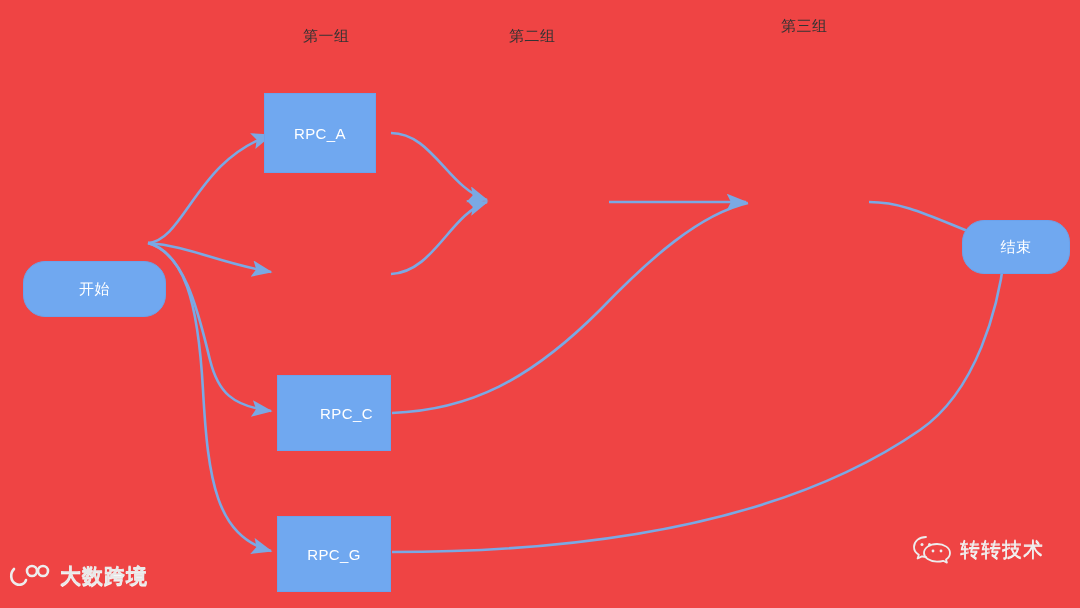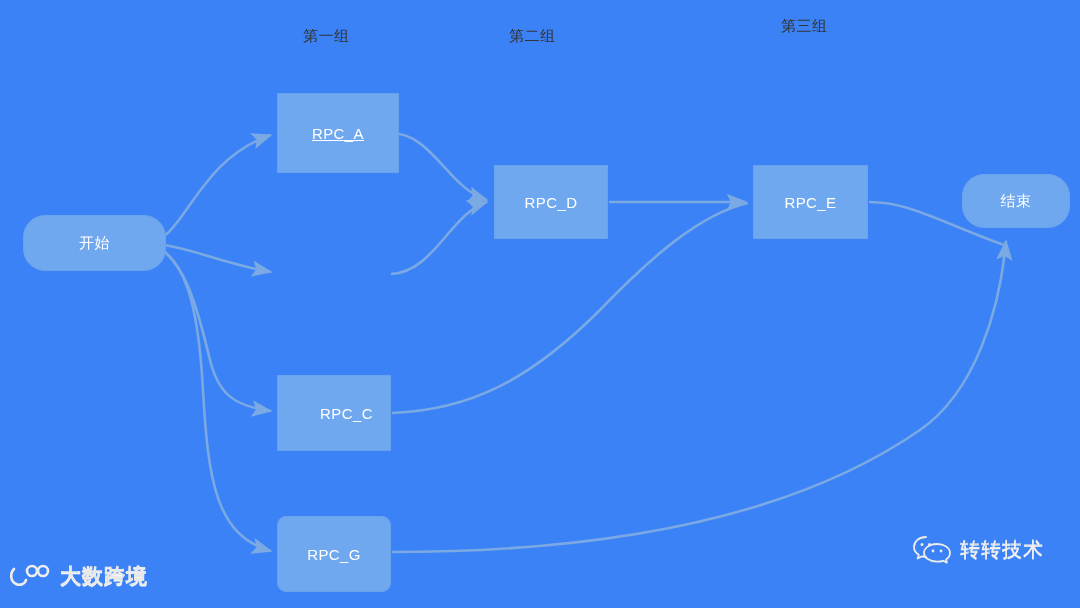--- a/index.html
+++ b/index.html
@@ -8,21 +8,21 @@
     padding: 0;
     background: #ffffff;
   }
   body {
     font-family: "Liberation Sans", "DejaVu Sans", sans-serif;
   }
   #canvas {
     position: relative;
     width: 1080px;
     height: 608px;
-    background: #3b82f6;
+    background: #ef4444;
     overflow: hidden;
   }
   #edges {
     position: absolute;
     left: 0;
     top: 0;
     width: 1080px;
     height: 608px;
     pointer-events: none;
   }
@@ -51,20 +51,21 @@
     border: 1px solid #6ba2ec;
   }
   .node.rounded {
     background: #70a8f0;
     border: 1px solid #6ba2ec;
     border-radius: 22px;
   }
   .node.terminal-label {
     font-family: Liberation Sans, sans-serif;
     font-size: 15px;
+    margin-top: 46px;
   }
   .watermark {
     position: absolute;
     display: flex;
     align-items: center;
     gap: 8px;
     opacity: 1;
     user-select: none;
   }
   .wm-text {
@@ -117,30 +118,28 @@
 
     <path d="M392,552 C600,552 790,520 920,430 C975,392 1000,310 1006,241" fill="none" stroke="#7aa9e4" stroke-width="2.6" marker-end="url(#arrowhead)"></path>
   </svg>
 
   <div class="group-label" style="left:303px; top:27px;">第一组</div>
   <div class="group-label" style="left:509px; top:27px;">第二组</div>
   <div class="group-label" style="left:781px; top:17px;">第三组</div>
 
   <div class="node rounded terminal-label" style="left:23px; top:215px; width:143px; height:56px;">开始</div>
 
-  <div class="node rect" style="left:277px; top:93px; width:122px; height:80px;text-decoration:underline;">RPC_A</div>
+  <div class="node rect" style="left:264px; top:93px; width:112px; height:80px;">RPC_A</div>
 
 
   <div class="node rect" style="left:277px; top:375px; width:114px; height:76px;padding-left:25px;">RPC_C</div>
 
-  <div class="node rect" style="left:277px; top:516px; width:114px; height:76px;border-radius:9px;">RPC_G</div>
+  <div class="node rect" style="left:277px; top:516px; width:114px; height:76px;">RPC_G</div>
 
-  <div class="node rect" style="left:494px; top:165px; width:114px; height:74px;">RPC_D</div>
 
-  <div class="node rect" style="left:753px; top:165px; width:115px; height:74px;">RPC_E</div>
 
   <div class="node rounded terminal-label" style="left:962px; top:174px; width:108px; height:54px;">结束</div>
 
   <div class="watermark" id="wm-left">
     <svg width="44" height="26" viewBox="0 0 44 26">
       <path d="M6,6 C2,10 2,18 8,21 C12,23 17,21 18,17" fill="none" stroke="#ededed" stroke-width="2.6" stroke-linecap="round"></path>
       <circle cx="24" cy="8" r="5" fill="none" stroke="#ededed" stroke-width="2.6"></circle>
       <circle cx="35" cy="8" r="5" fill="none" stroke="#ededed" stroke-width="2.6"></circle>
     </svg>
     <span class="wm-text">大数跨境</span>

